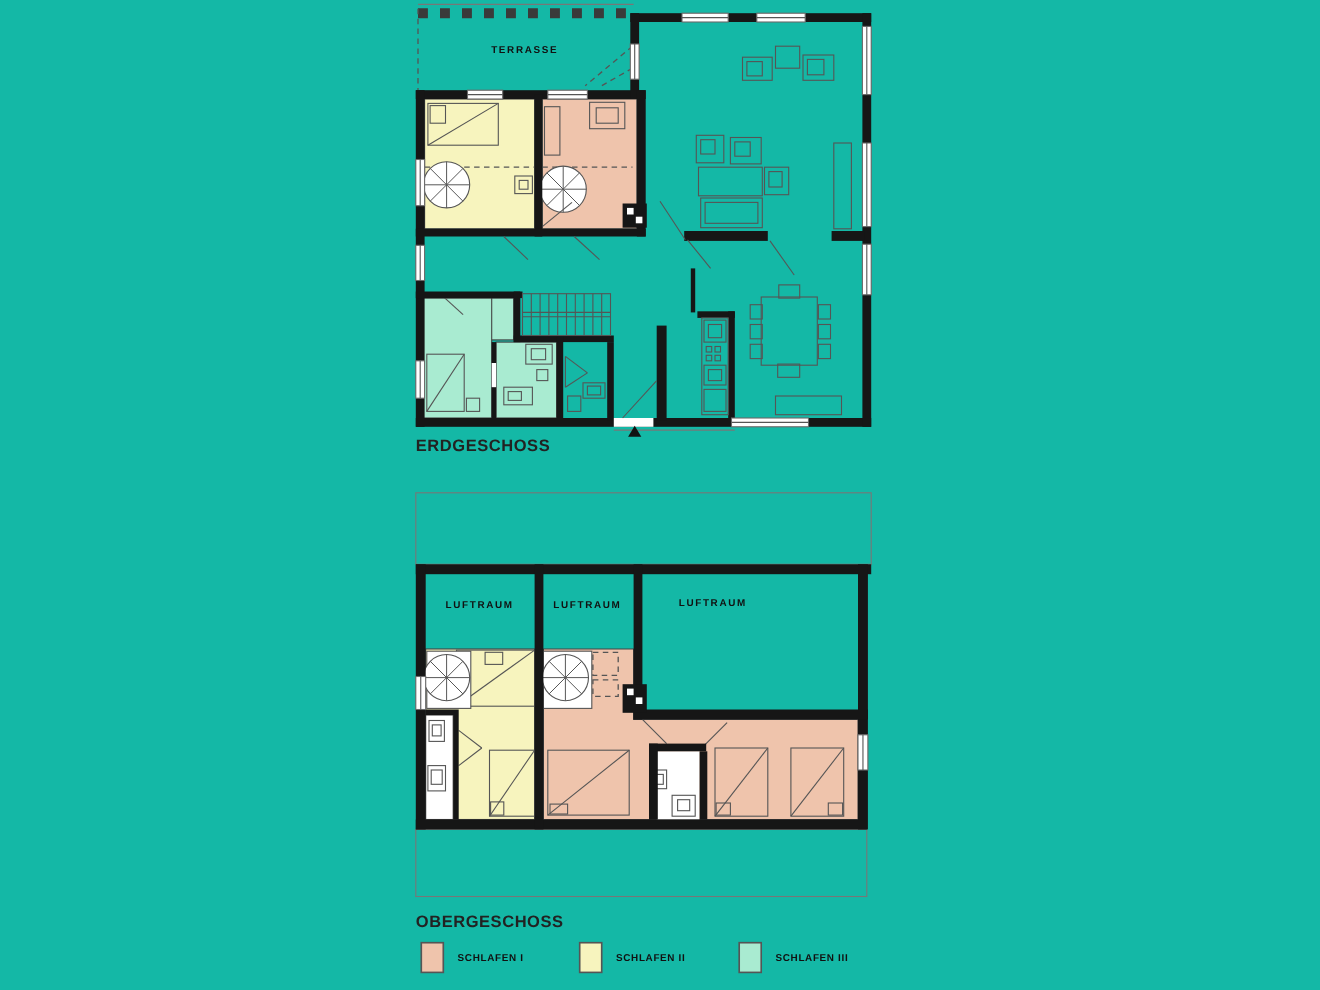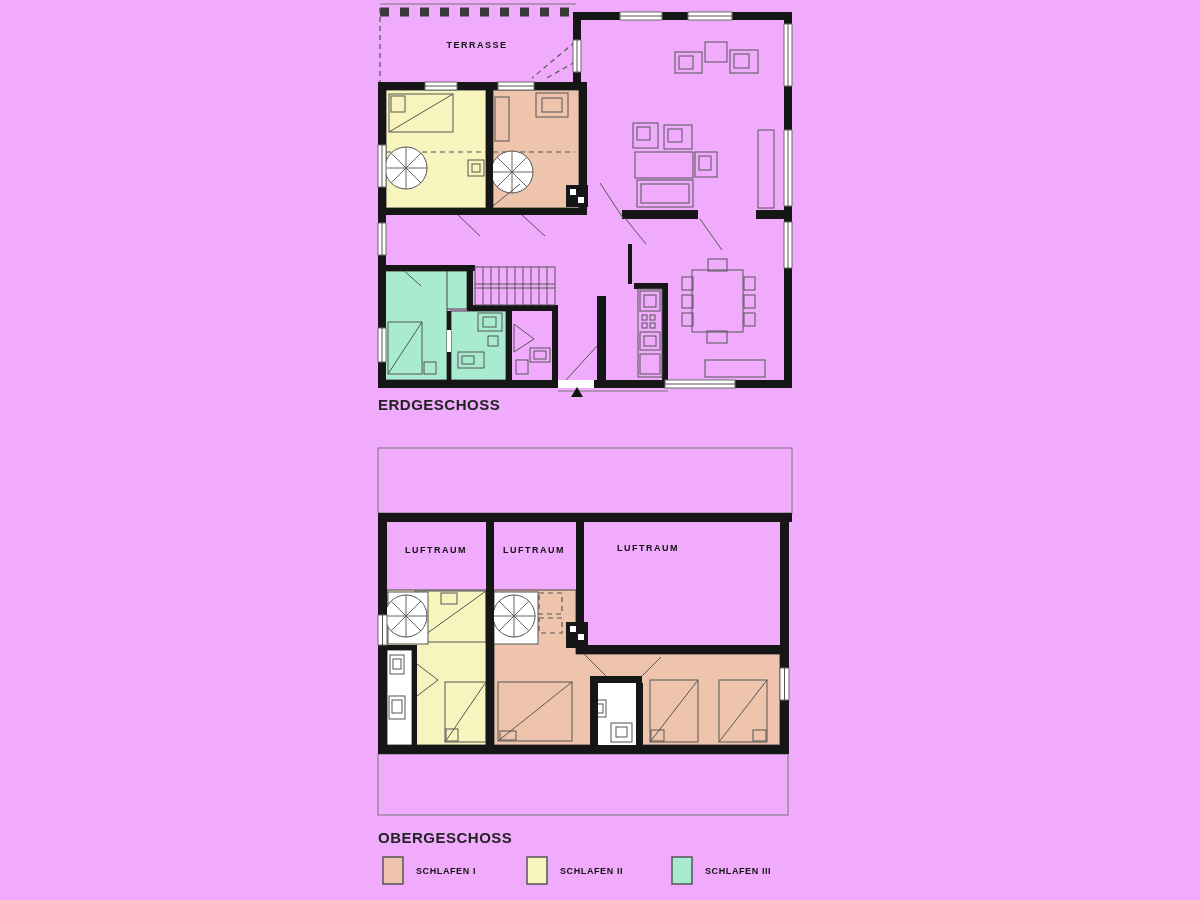--- a/index.html
+++ b/index.html
@@ -1,16 +1,16 @@
 <!DOCTYPE html>
 <html><head>
 <meta charset="utf-8">
 <style>
   html,body{margin:0;padding:0;background:#fff;}
-  .canvas{position:relative;width:1200px;height:900px;background:#f0abfc;overflow:hidden;
+  .canvas{position:relative;width:1200px;height:900px;background:#14b8a6;overflow:hidden;
           font-family:"Liberation Sans",sans-serif;}
   svg{position:absolute;left:0;top:0;}
   .wall{fill:#161616;}
   .thin{stroke:#555;stroke-width:1;fill:none;}
   .thin2{stroke:#777;stroke-width:1;fill:none;}
   .win{fill:#ffffff;stroke:#6a6a6a;stroke-width:1;}
   .dash{stroke:#555;stroke-width:1.2;fill:none;stroke-dasharray:5 4;}
   .roofdash{stroke:#3a3a3a;stroke-width:9;stroke-dasharray:9 11;fill:none;}
   .fillshape{stroke:#444;stroke-width:1;}
   .whitebox{fill:#ffffff;stroke:#555;stroke-width:1;}

